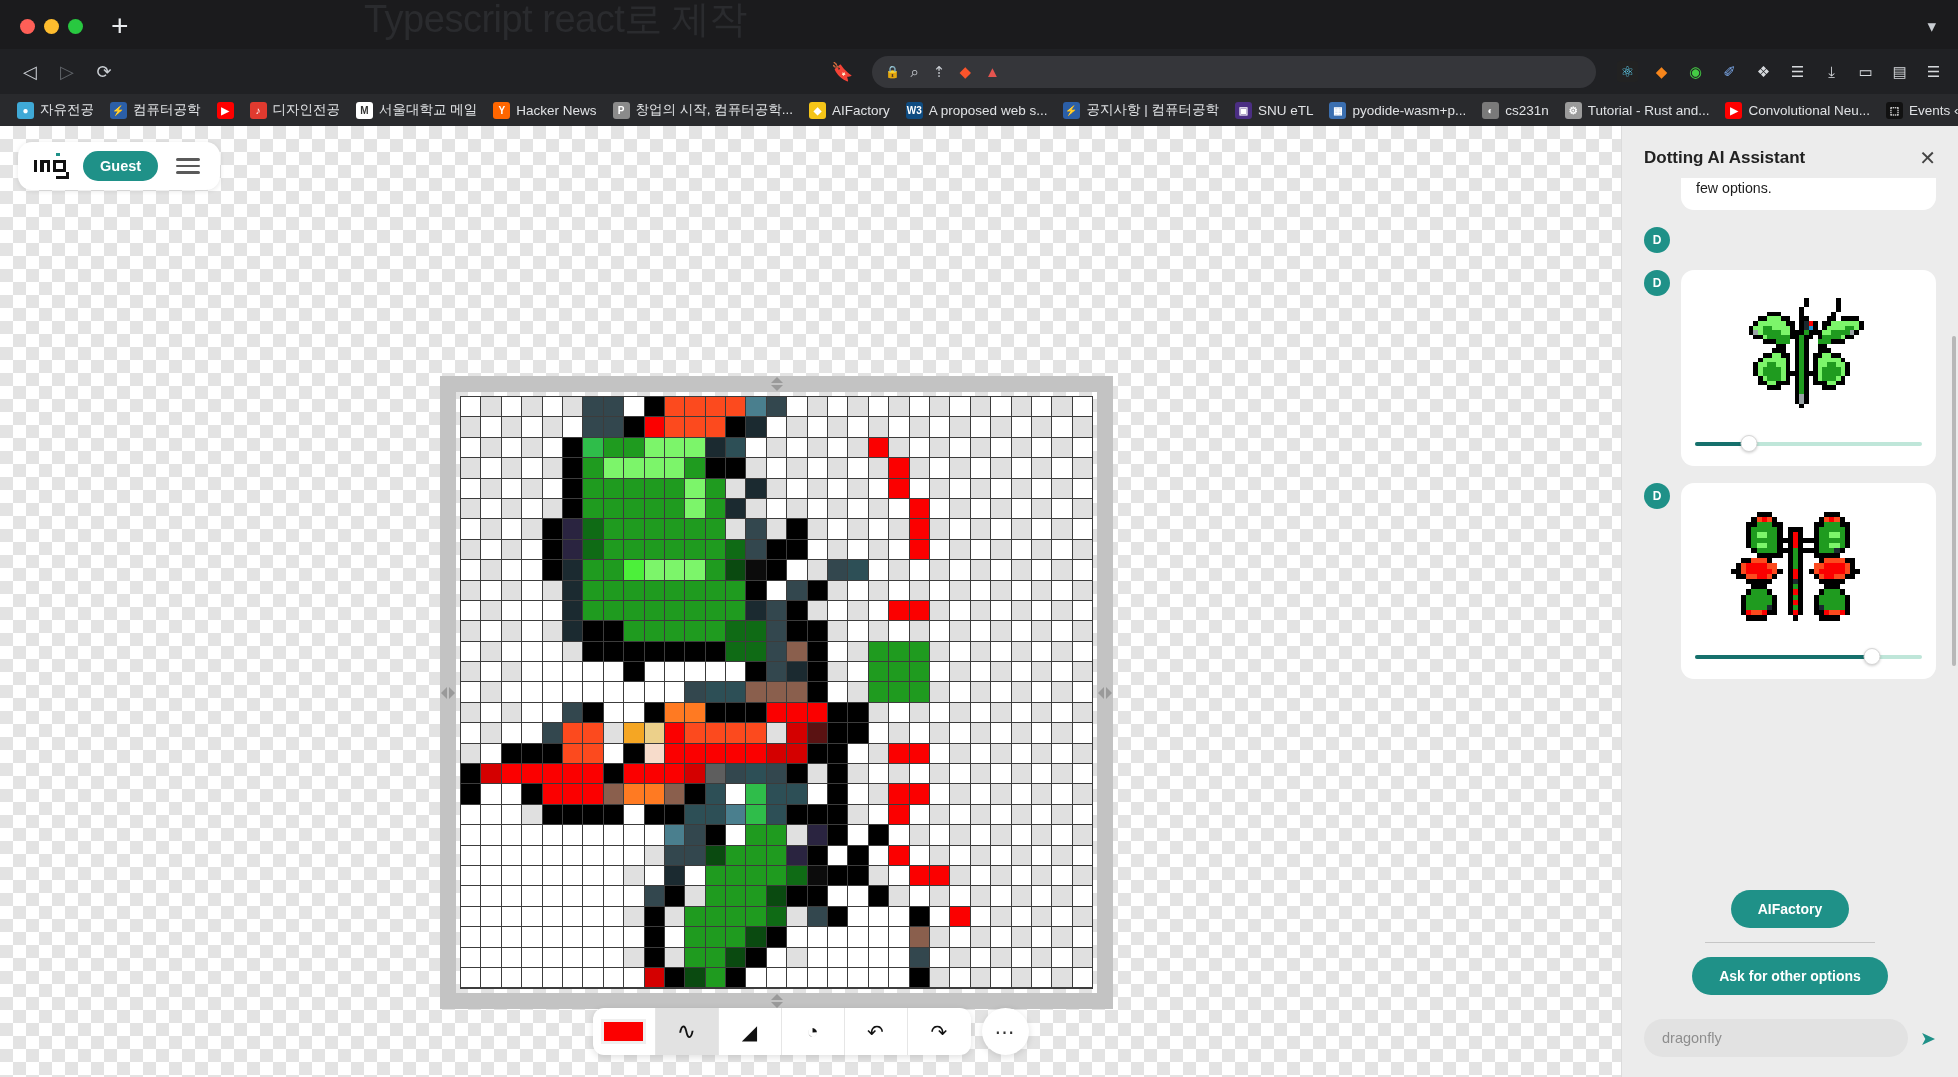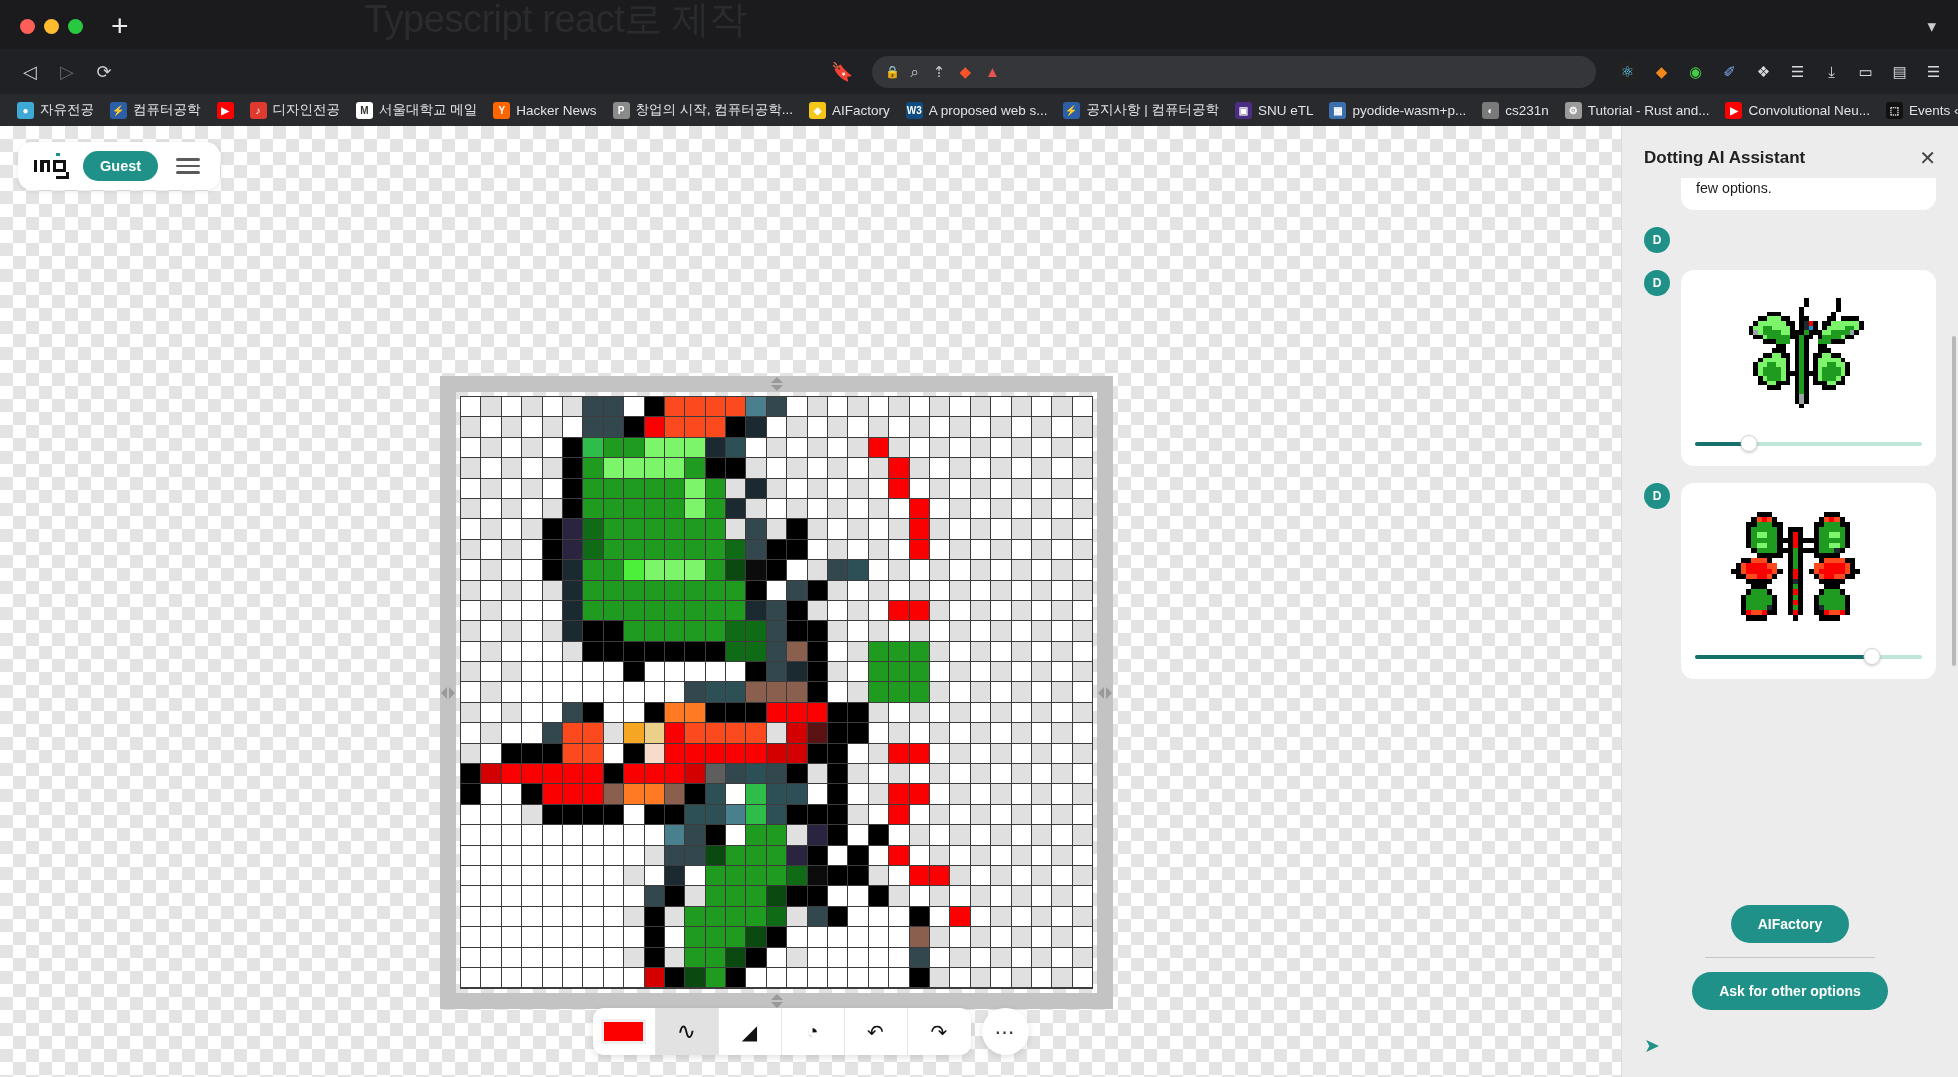--- a/index.html
+++ b/index.html
@@ -2736,19 +2736,20 @@
           </div>
         </div>
 
       <div class="ai-actions">
         <button class="pill-btn">AIFactory</button>
         <span class="divider"></span>
         <button class="pill-btn">Ask for other options</button>
       </div>
 
       <div class="ai-input-bar">
+        <input class="ai-input" placeholder="dragonfly" style="">
         <span class="send-ic">➤</span>
       </div>
 
       <div class="panel-scrollbar"></div>
     </div>
   </div>
 </div>
 
 </body></html>

